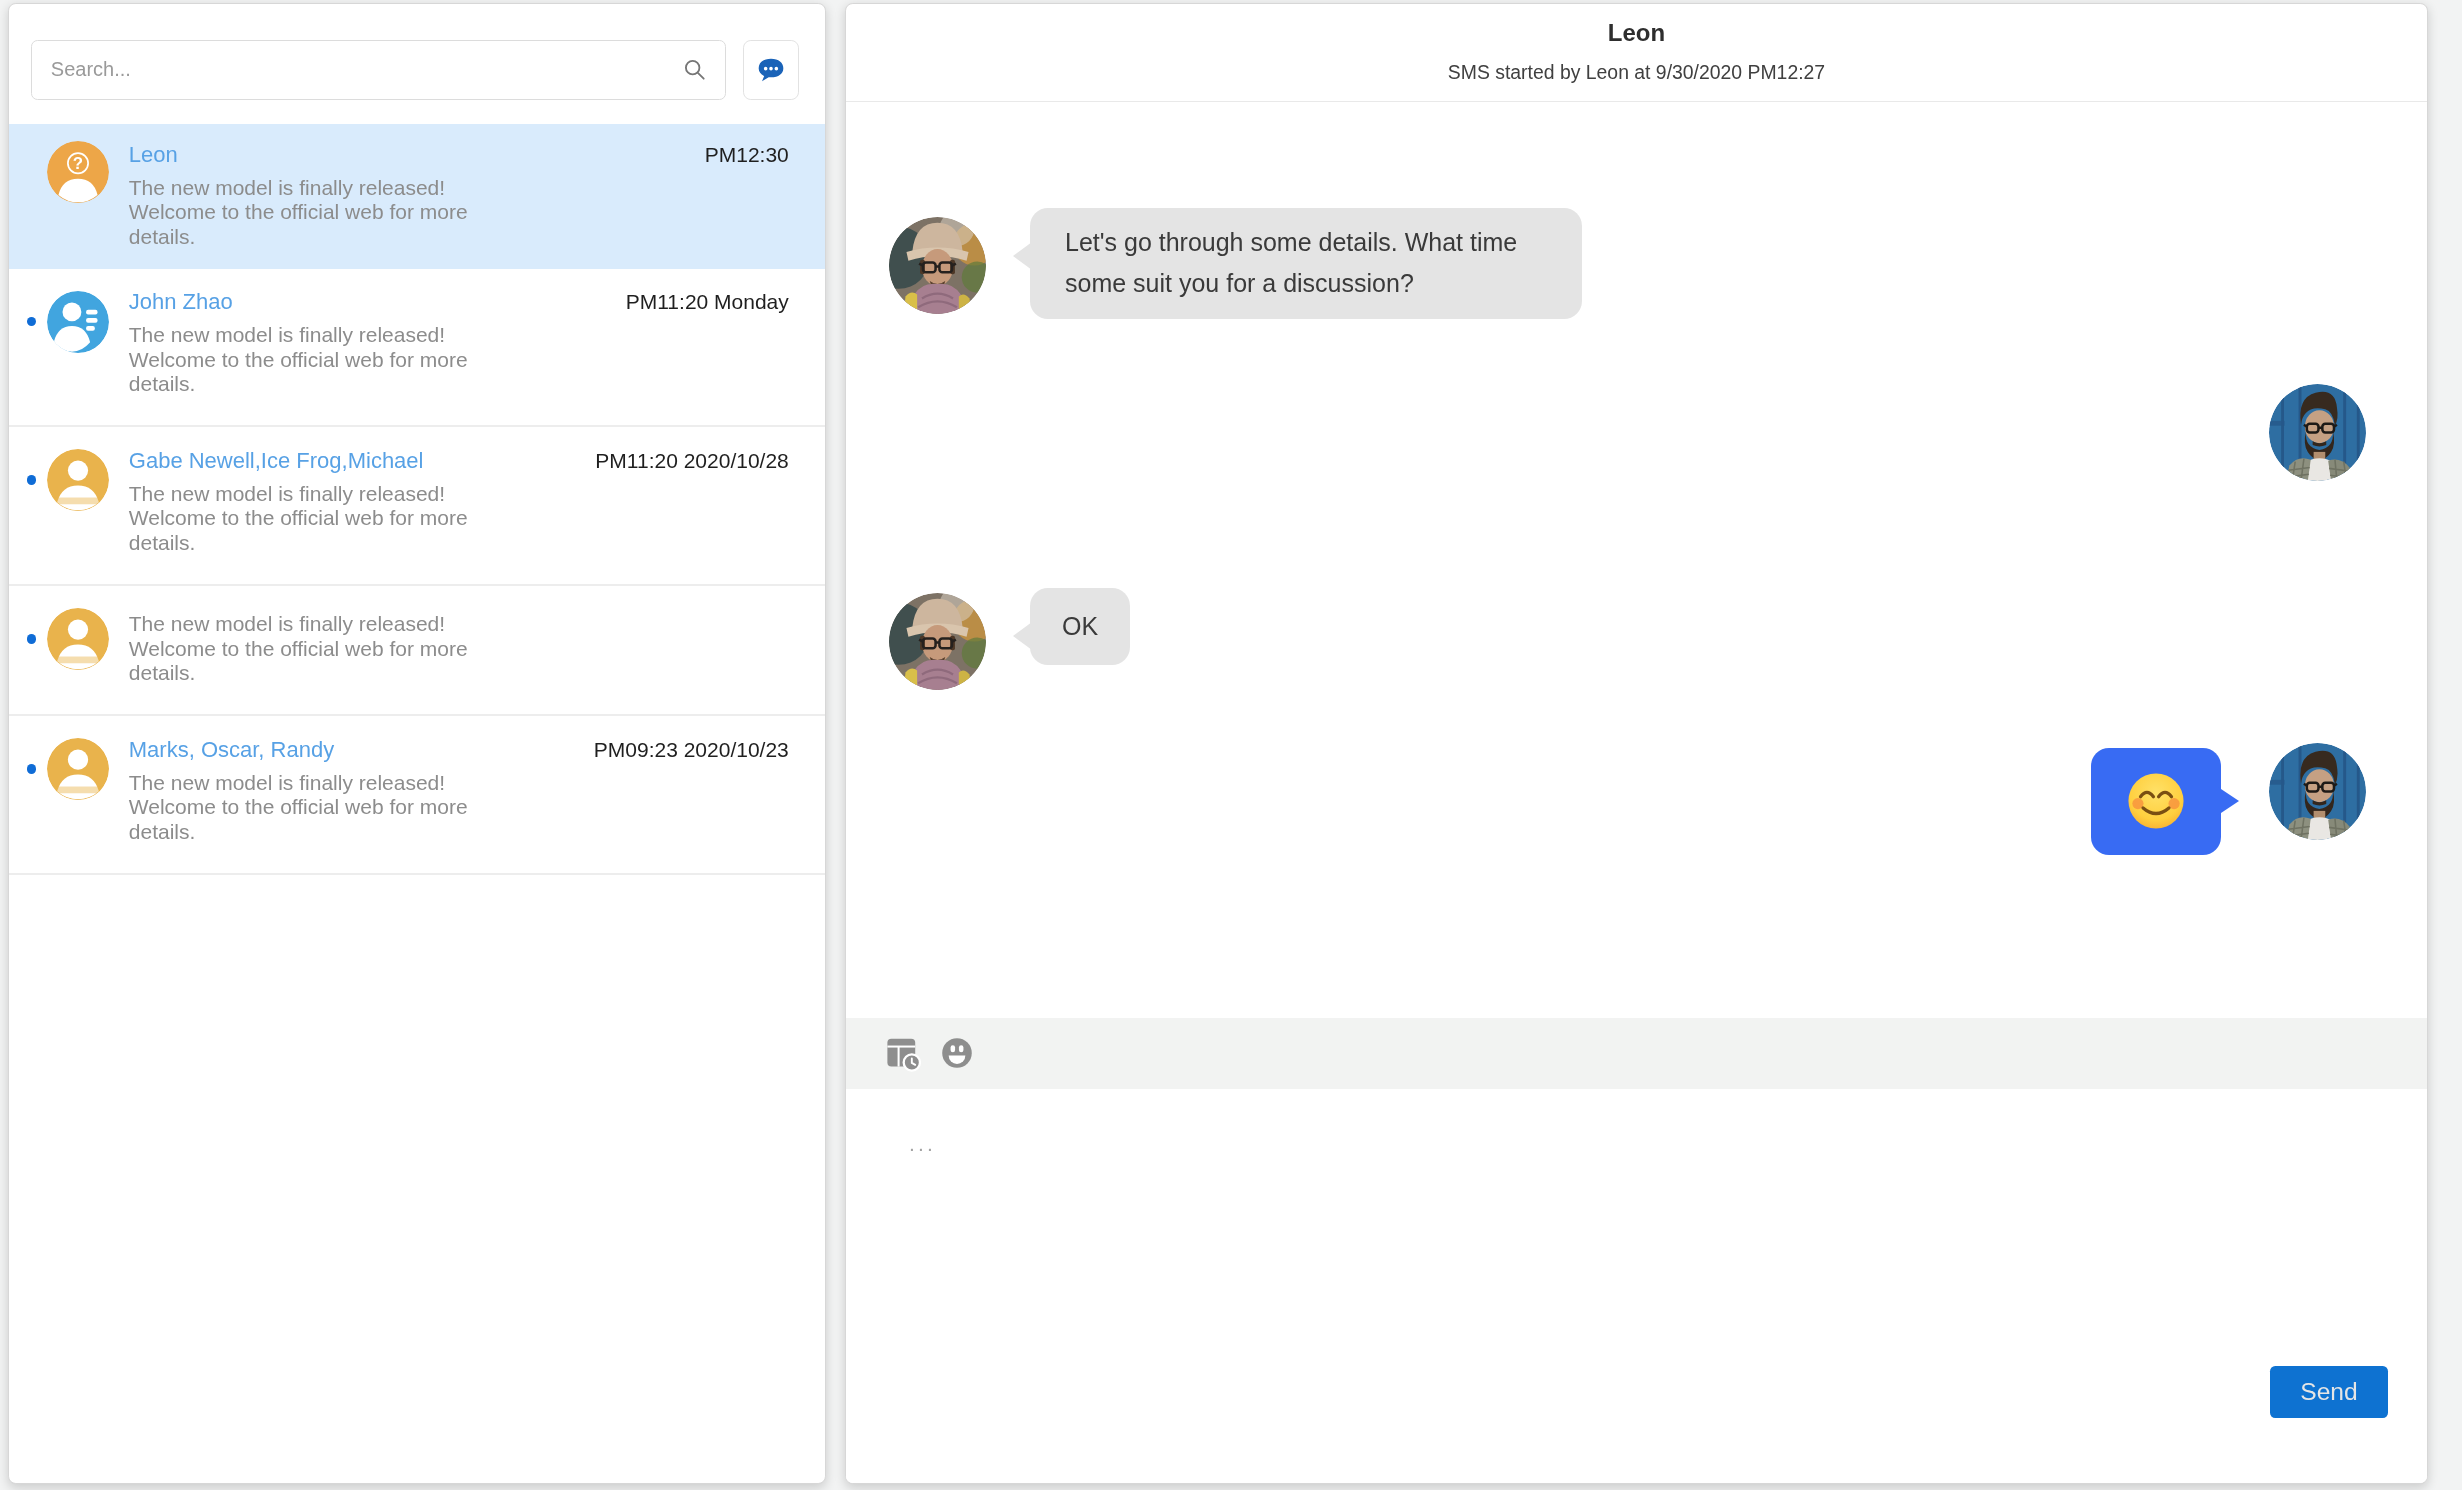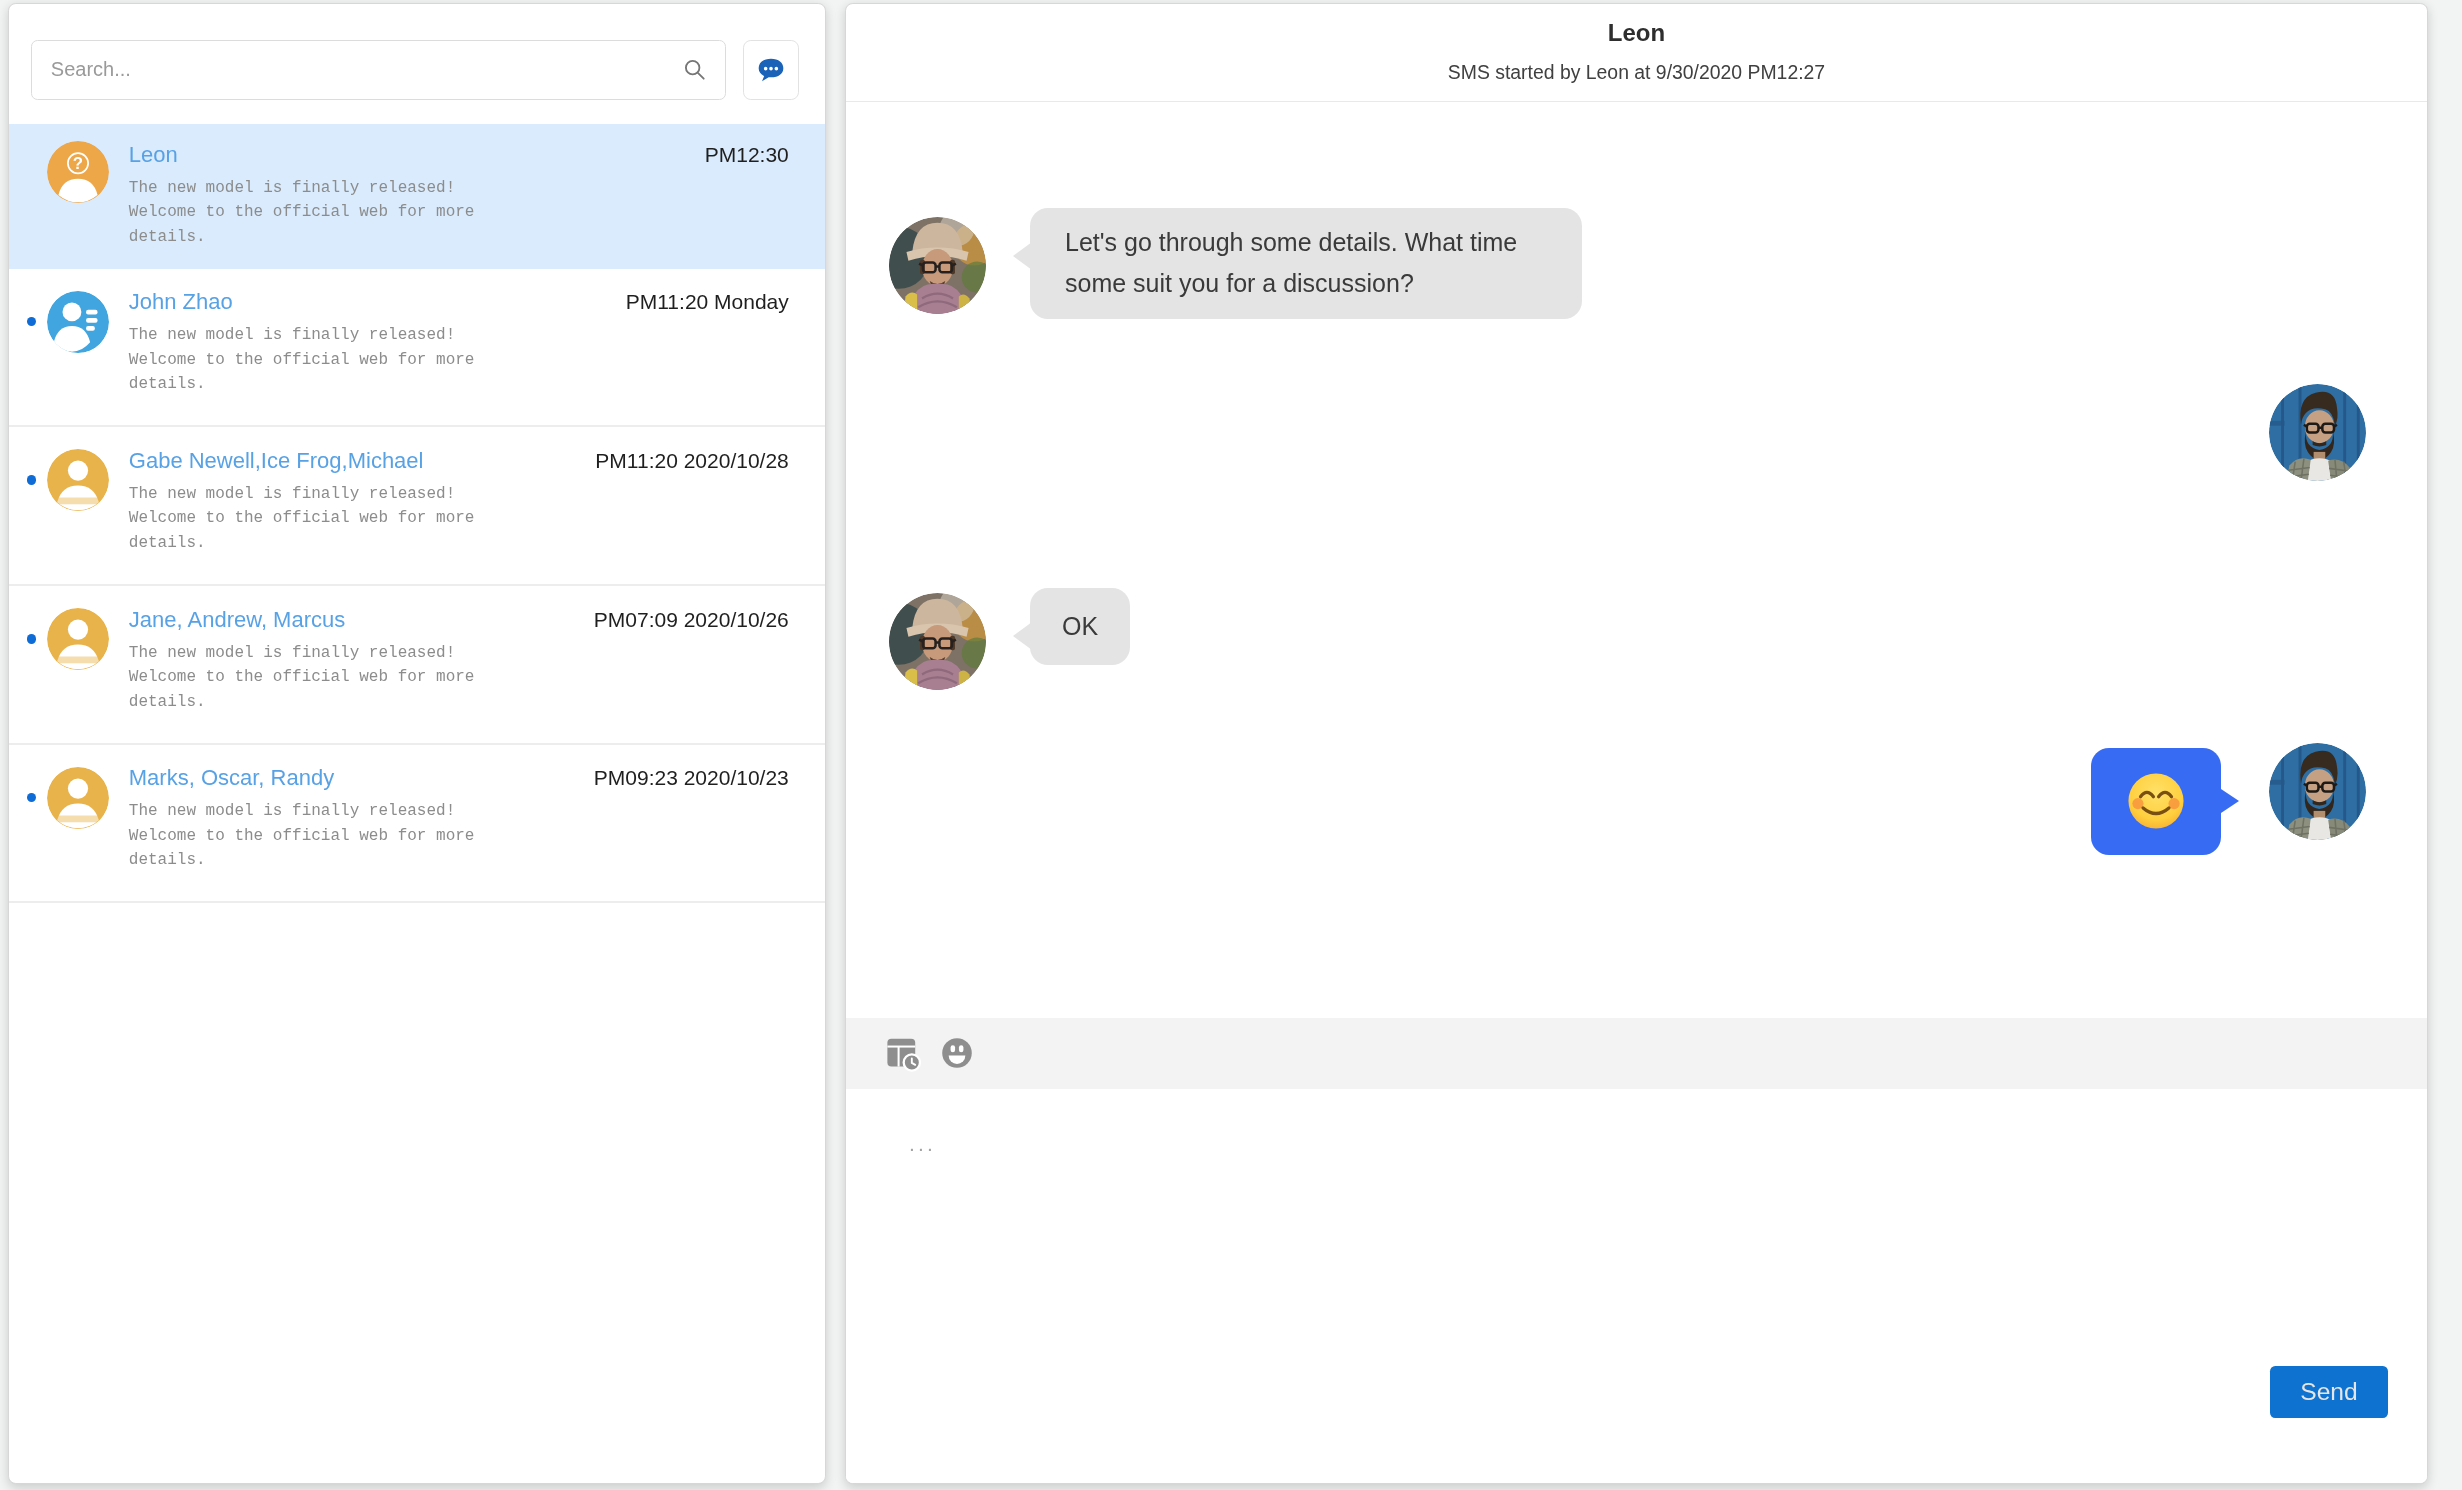--- a/index.html
+++ b/index.html
@@ -37,21 +37,21 @@
   .conv-item.selected{background:#d9ebfc;padding-top:17px;padding-bottom:19.4px;}
   .conv-item.has-divider{border-bottom:2.6px solid #ededed;}
   .conv-avatar{position:absolute;left:38px;top:22px;width:62px;height:62px;}
   .conv-item.selected .conv-avatar{top:17px;}
   .unread-dot{
     position:absolute;left:18px;top:48px;width:9.7px;height:9.7px;border-radius:50%;background:#0f6cd6;
   }
   .conv-head{display:flex;align-items:flex-start;}
   .conv-name{font-size:22px;color:#57a1e5;line-height:28.5px;max-width:492px;white-space:nowrap;}
   .conv-time{margin-left:auto;font-size:21px;color:#1f1f1f;line-height:28.5px;padding-left:13px;}
-  .conv-preview{margin-top:6.5px;font-size:16px;line-height:24.6px;color:#8c8c8c;max-width:384px;font-family:Liberation Mono, monospace;}
+  .conv-preview{margin-top:6.5px;font-size:21px;line-height:24.6px;color:#8c8c8c;max-width:384px;}
 
   
   .chat-header{position:absolute;top:0;left:0;right:0;height:97px;border-bottom:1.9px solid #e9e9e9;text-align:center;}
   .chat-title{margin-top:15.5px;font-size:24px;font-weight:600;color:#2e2e2e;}
   .chat-subtitle{margin-top:14.3px;font-size:19.4px;color:#404040;}
 
   .chat-scroll{position:absolute;top:99px;left:0;right:0;height:915px;background:#fff;}
   .chat-avatar{width:97px;height:97px;border-radius:50%;position:absolute;}
   .bubble{
     position:absolute;box-sizing:border-box;border-radius:18px;
@@ -225,24 +225,20 @@
     <div class="conv-item has-divider">
       <span class="unread-dot"></span>
       <svg class="conv-avatar" viewBox="0 0 92 92">
         <g clip-path="url(#c92)">
           <circle cx="46" cy="46" r="46" fill="#e9b34c"></circle>
           <circle cx="46" cy="32" r="15" fill="#fff"></circle>
           <path d="M15 79 Q22 54 46 54 Q70 54 77 79 Q63 91 46 91 Q29 91 15 79 Z" fill="#fff"></path>
           <rect x="0" y="72" width="92" height="10" fill="#e9b34c" opacity=".45"></rect>
         </g>
       </svg>
-      <div class="conv-head">
-        <div class="conv-name">Jane, Andrew, Marcus</div>
-        <div class="conv-time">PM07:09 2020/10/26</div>
-      </div>
       <div class="conv-preview">The new model is finally released! Welcome to the official web for more details.</div>
     </div>
 
     <div class="conv-item has-divider">
       <span class="unread-dot"></span>
       <svg class="conv-avatar" viewBox="0 0 92 92">
         <g clip-path="url(#c92)">
           <circle cx="46" cy="46" r="46" fill="#e9b34c"></circle>
           <circle cx="46" cy="32" r="15" fill="#fff"></circle>
           <path d="M15 79 Q22 54 46 54 Q70 54 77 79 Q63 91 46 91 Q29 91 15 79 Z" fill="#fff"></path>

